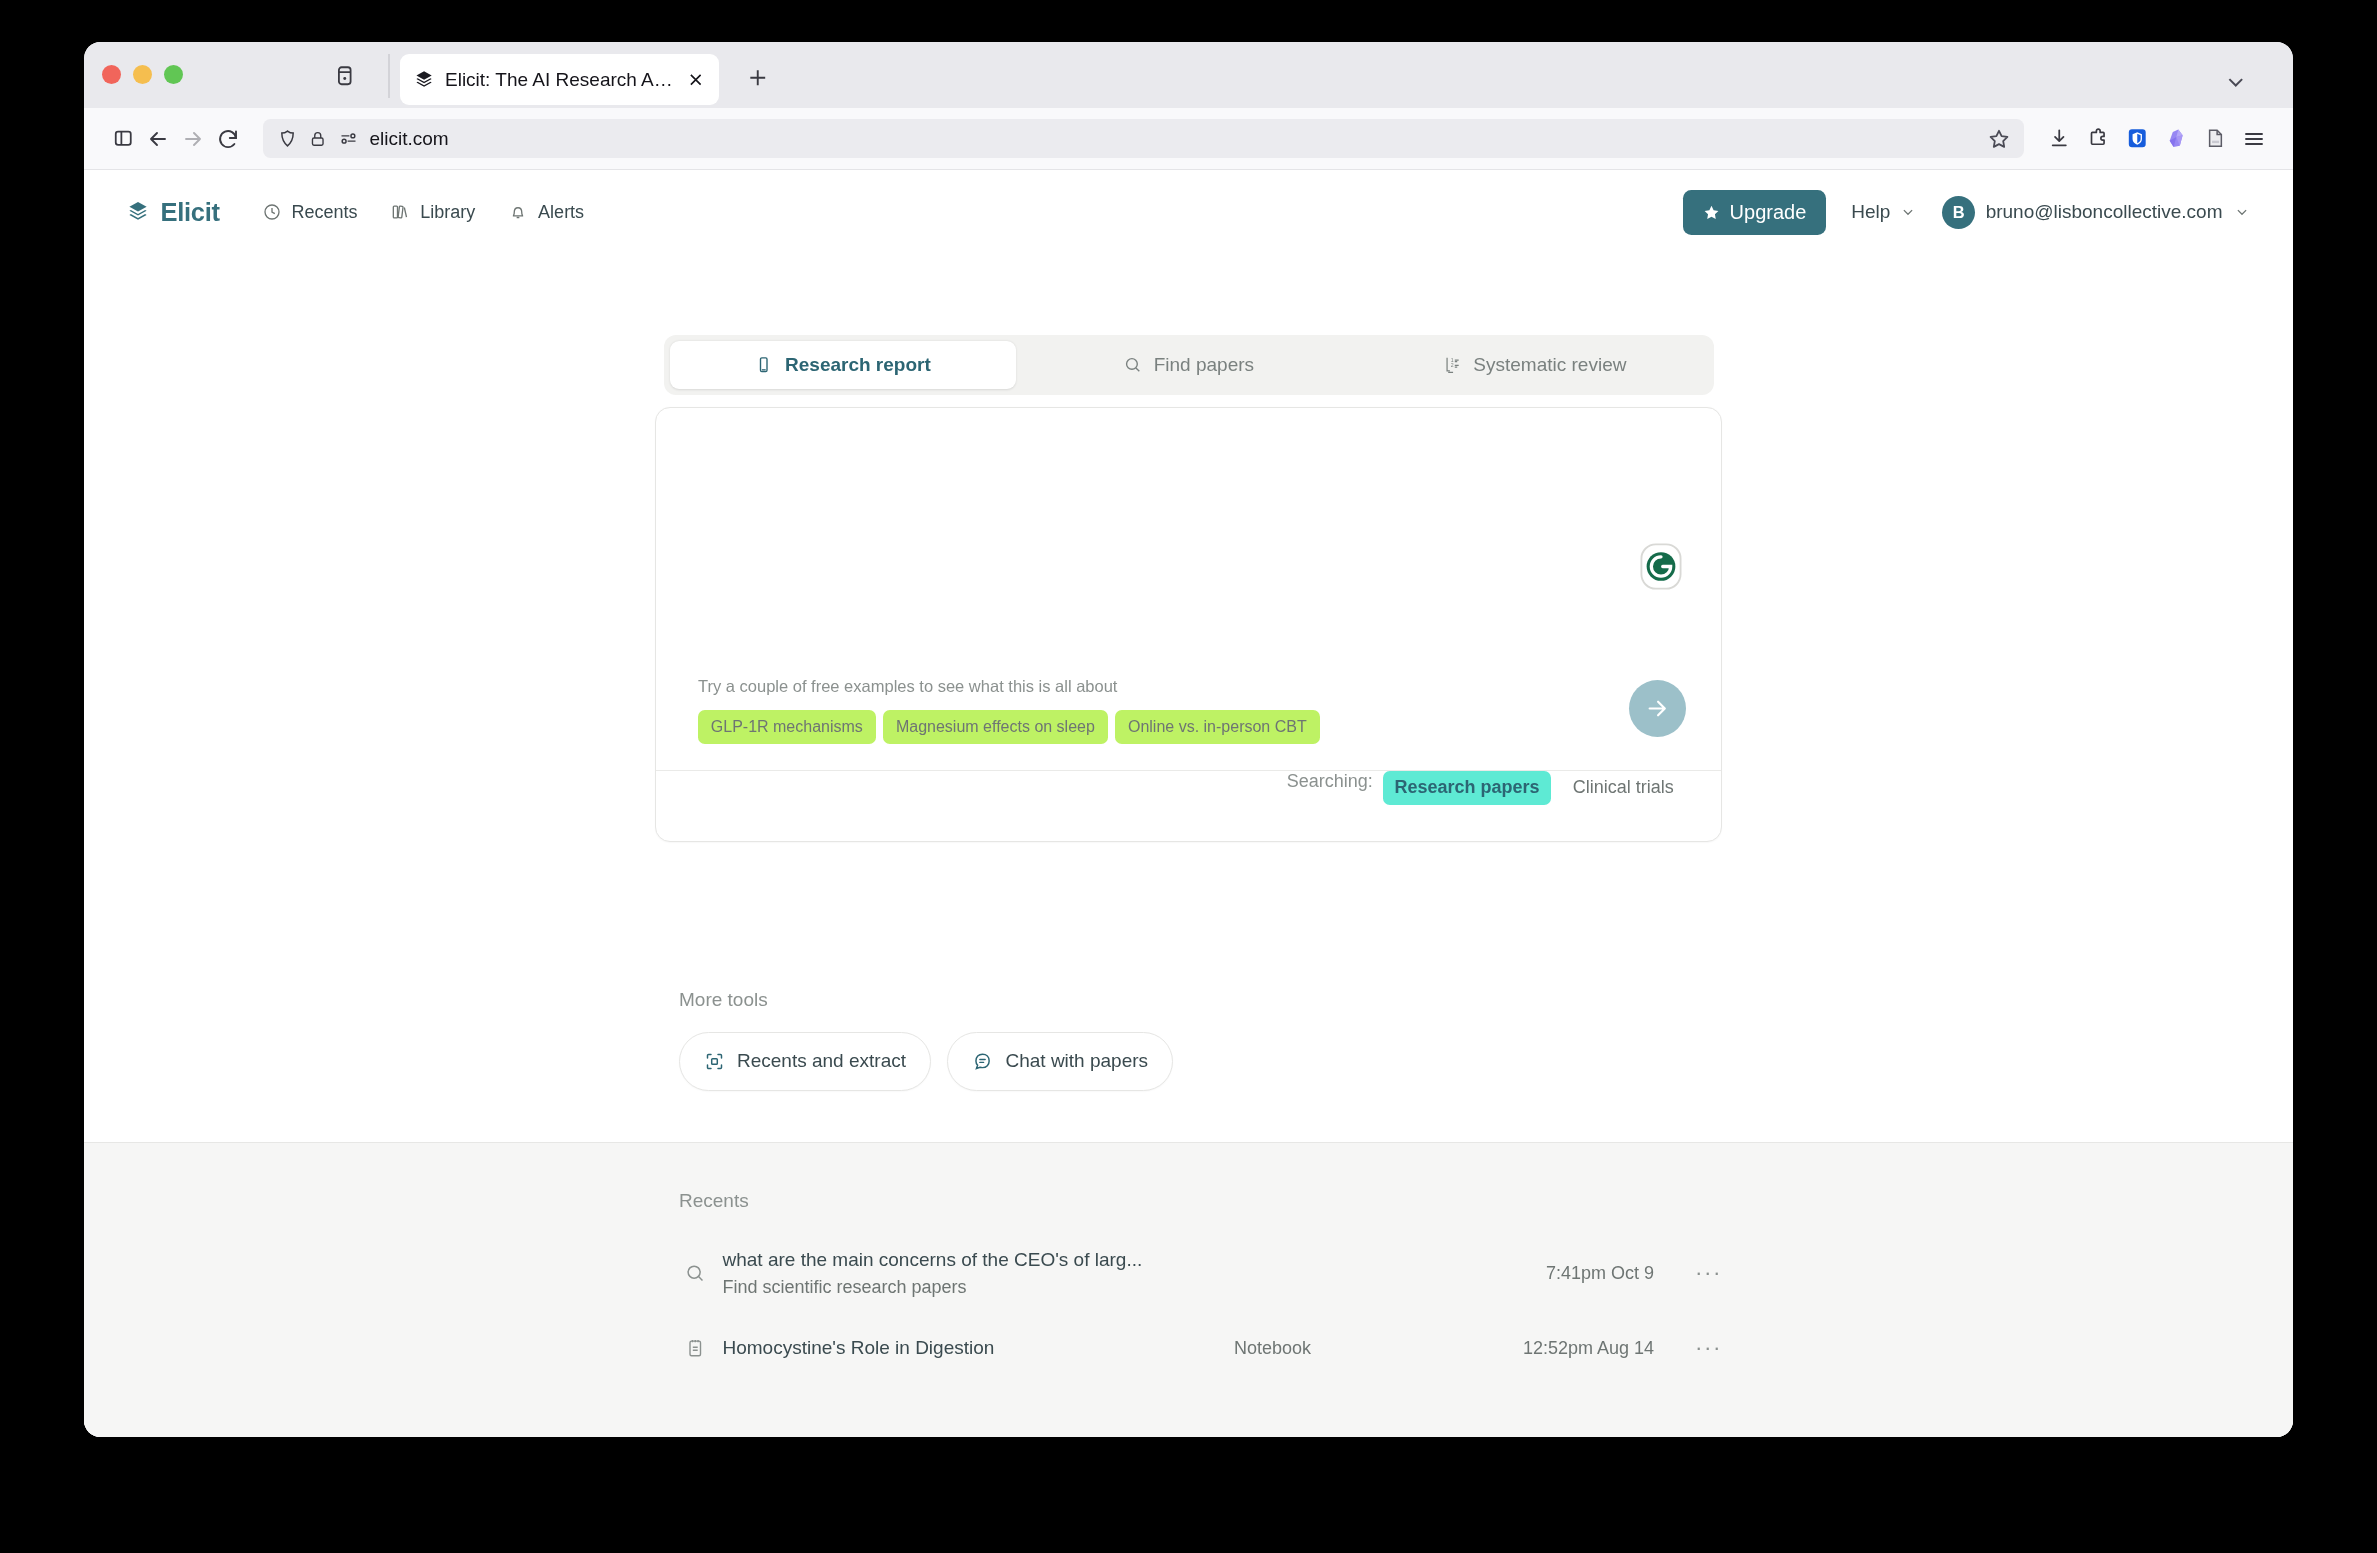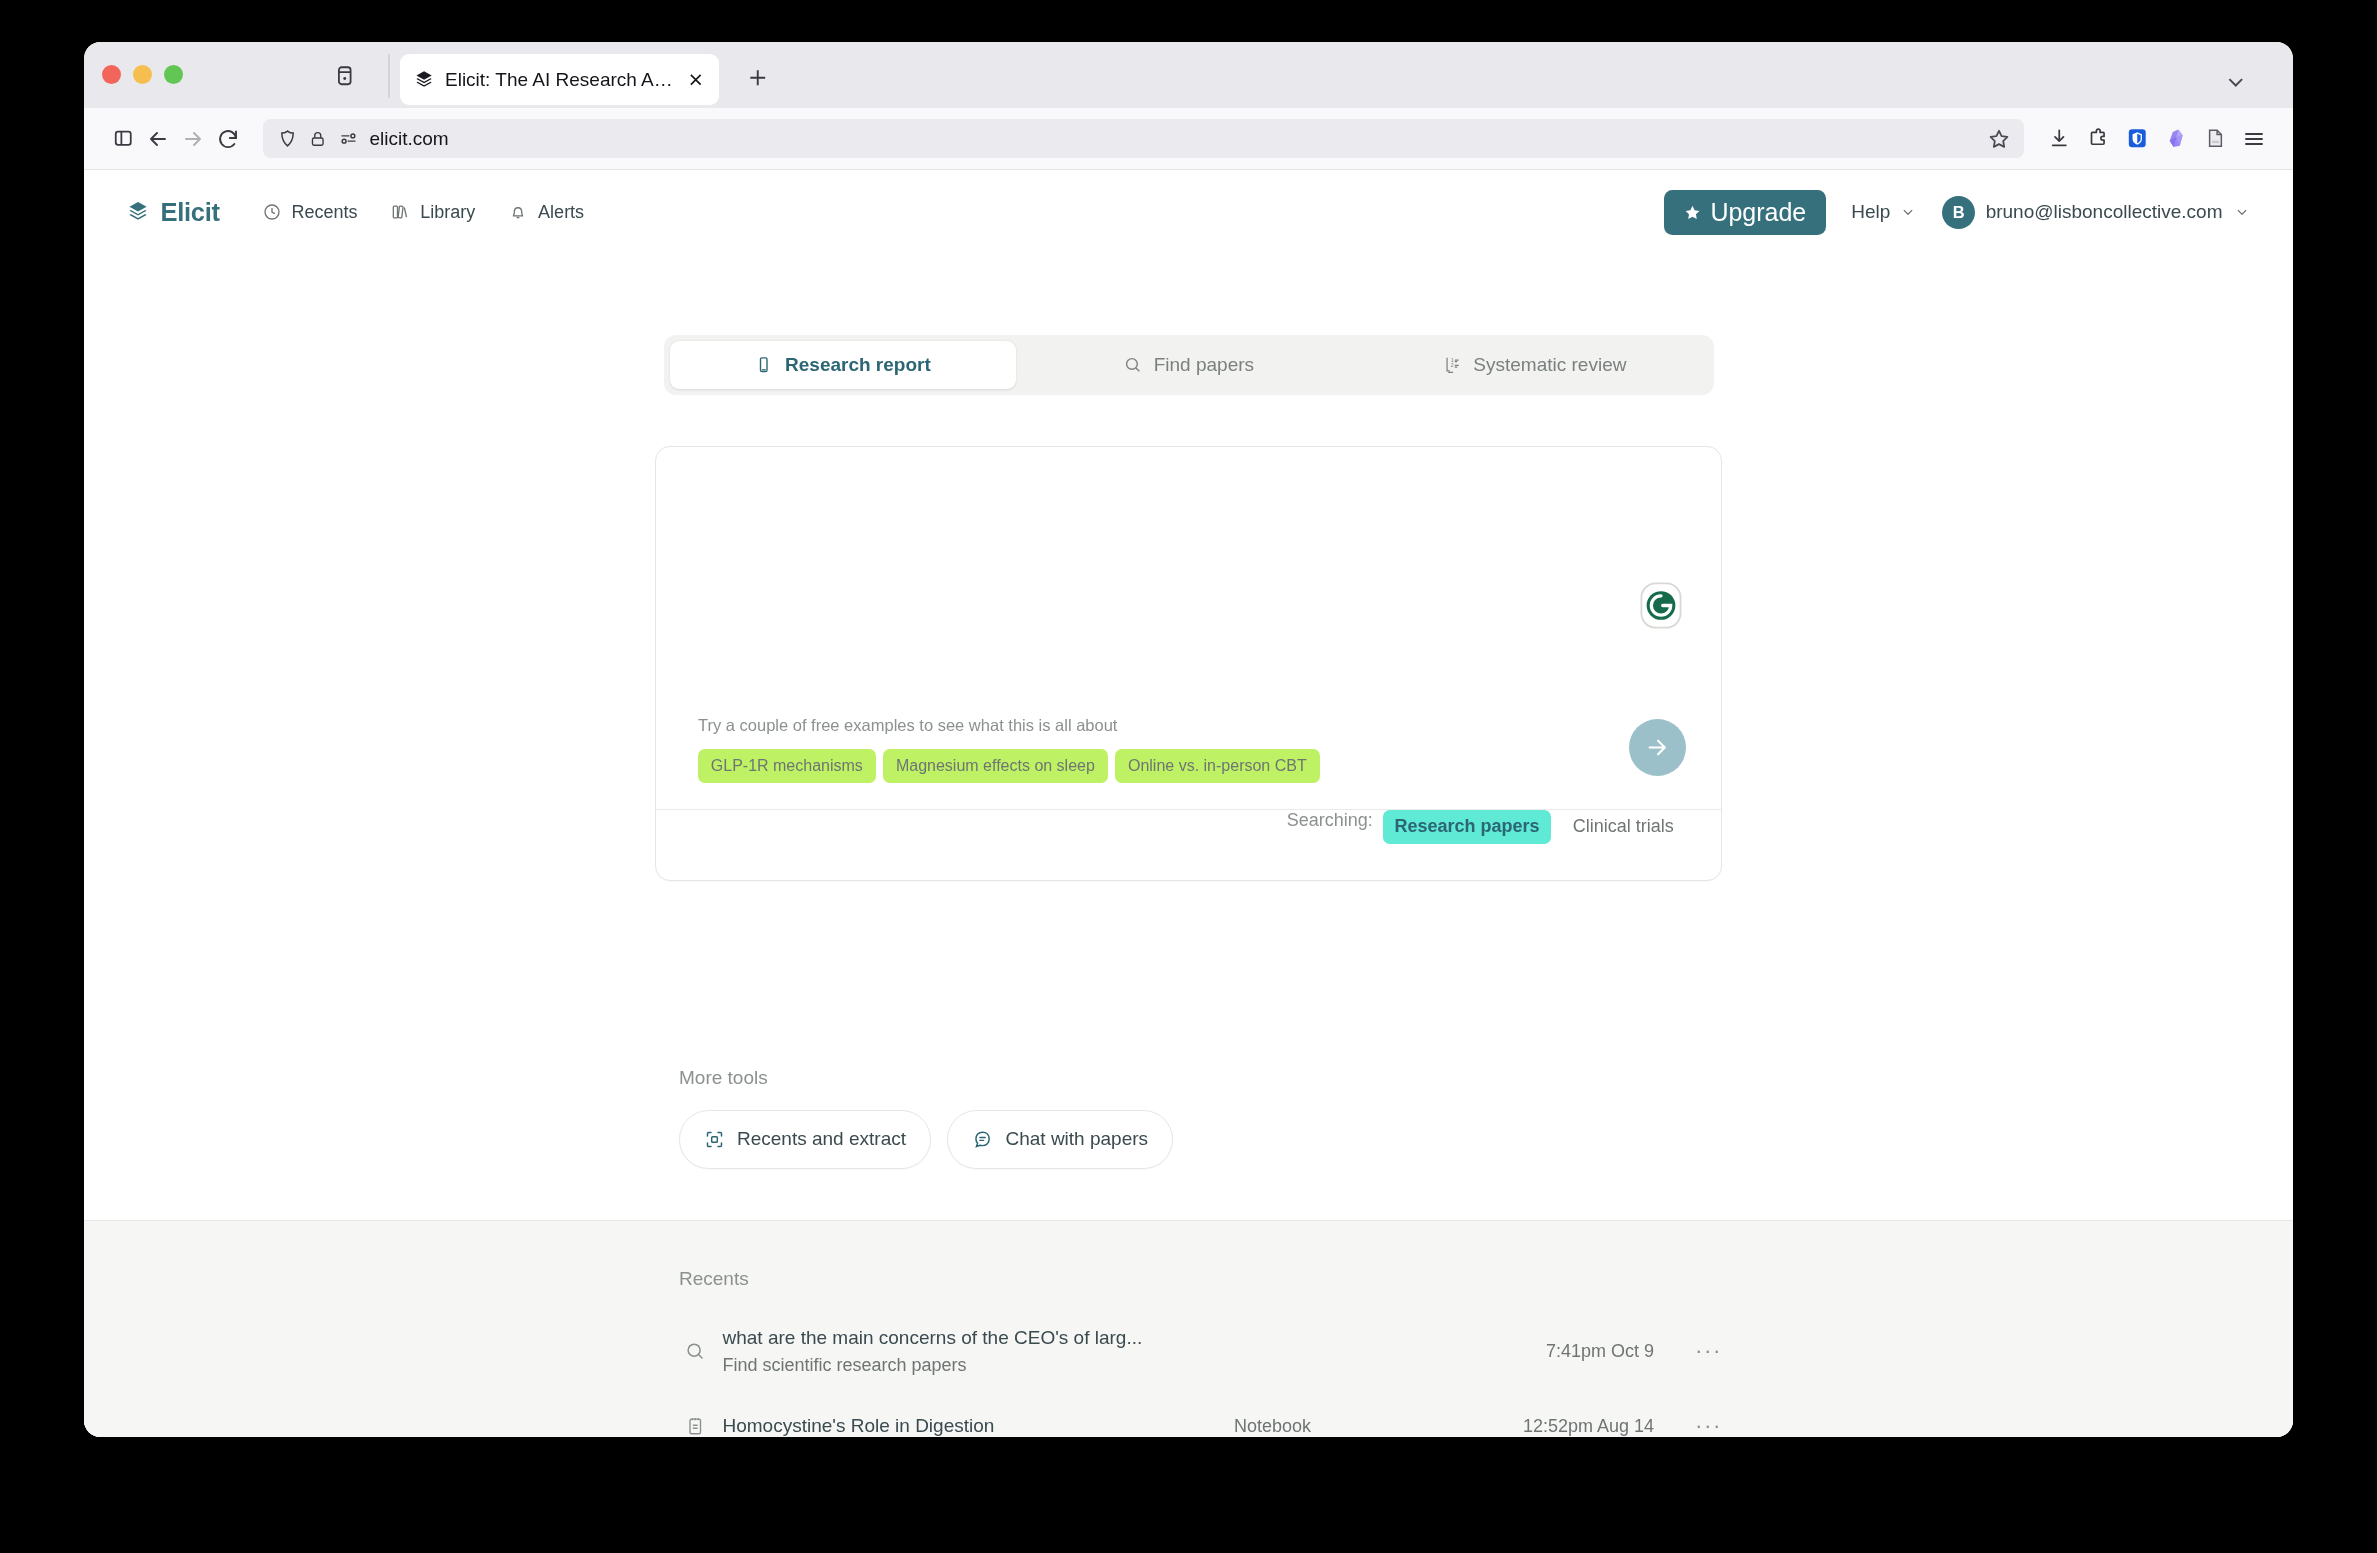--- a/index.html
+++ b/index.html
@@ -64,31 +64,31 @@
     padding:0 42px;box-sizing:border-box;
   }
   .brand{display:flex;align-items:center;gap:9px;margin-right:42px;}
   .brand-name{font-size:25.5px;font-weight:700;color:#36707D;letter-spacing:-0.3px;}
   .nav-links{display:flex;align-items:center;gap:33px;}
   .nav-link{display:flex;align-items:center;gap:9.8px;font-size:18px;color:#3A4A4F;}
   .header-right{margin-left:auto;display:flex;align-items:center;gap:25.5px;}
   .upgrade-btn{
     background:#36707D;color:#fff;border:none;border-radius:8.3px;
     height:45px;padding:0 19.5px;display:flex;align-items:center;gap:8.3px;
-    font-size:25px;font-family:inherit;
+    font-size:20px;font-family:inherit;
   }
   .help-menu{display:flex;align-items:center;gap:8.3px;font-size:19px;color:#3A4A4F;}
   .account{display:flex;align-items:center;gap:10.5px;font-size:19px;color:#3A4A4F;}
   .avatar{
     width:33px;height:33px;border-radius:50%;background:#36707D;color:#fff;
     display:flex;align-items:center;justify-content:center;font-size:16.5px;font-weight:600;
   }
 
   .app-body{flex:1;overflow:hidden;display:flex;flex-direction:column;}
-  .hero{flex:0 0 auto;padding-top:81px;display:flex;flex-direction:column;align-items:center;gap:39px;}
+  .hero{flex:0 0 auto;padding-top:81px;display:flex;flex-direction:column;align-items:center;}
 
   .mode-tabs{
     width:1050px;height:60px;background:#F2F2F0;border-radius:12px;
     display:flex;align-items:center;padding:6px;box-sizing:border-box;
   }
   .mode-tab{
     flex:1;height:100%;border-radius:9px;display:flex;align-items:center;
     justify-content:center;gap:11.3px;font-size:19px;color:#7A817F;
   }
   .mode-tab.active{background:#fff;color:#2C6573;box-shadow:0 0.8px 2.3px rgba(0,0,0,.11);font-weight:600;}

